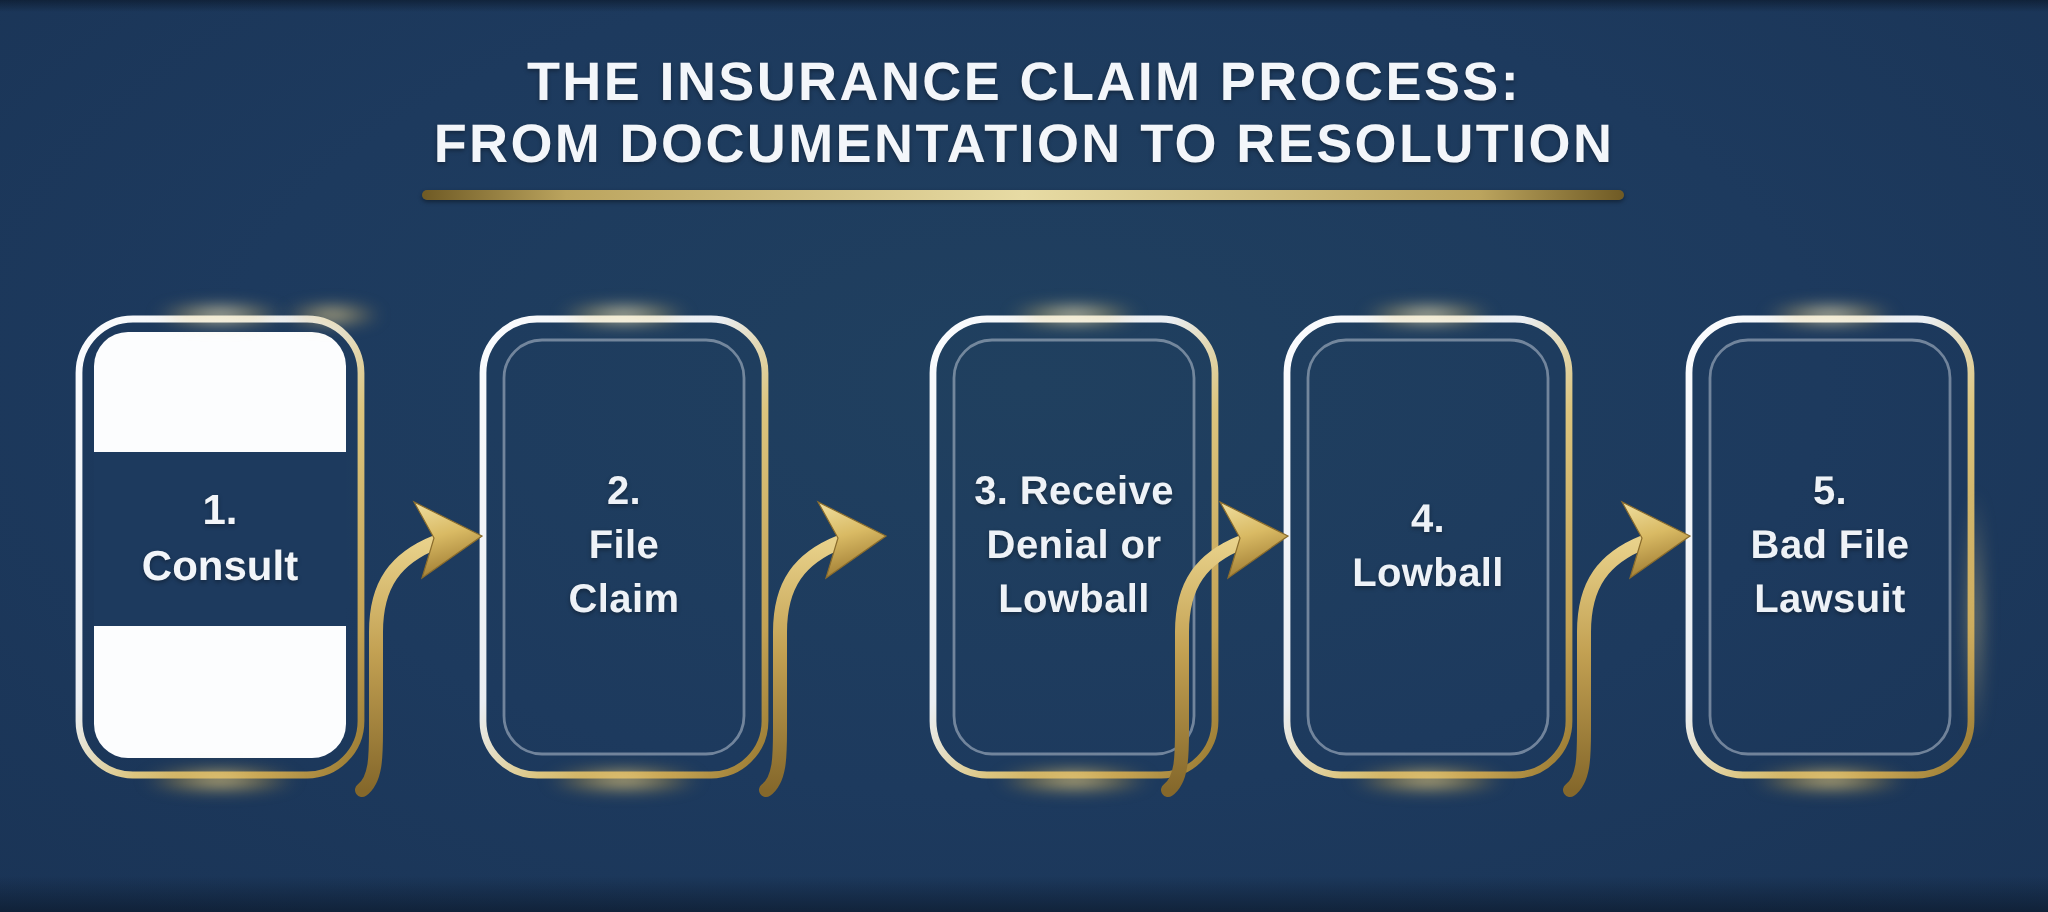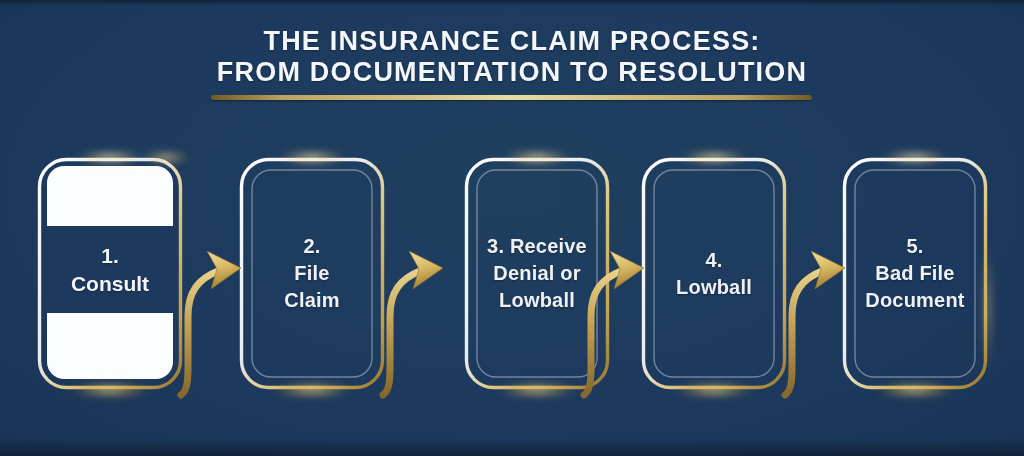--- a/index.html
+++ b/index.html
@@ -148,21 +148,21 @@
   </div>
 
   <div class="card" style="left:842px">
     <svg class="frame" viewBox="0 0 146 233">
       <rect x="2.5" y="2.5" width="141" height="228" rx="27" fill="none" stroke="url(#strokeGrad)" stroke-width="3.4"></rect>
       <rect x="13" y="13" width="120" height="207" rx="19" fill="none" stroke="rgba(230,236,244,0.42)" stroke-width="1.4"></rect>
     </svg>
     <div class="card-text">
       <span>5.</span>
       <span>Bad File</span>
-      <span>Document</span>
+      <span>Lawsuit</span>
     </div>
     <i class="glow glow-top"></i>
     <i class="glow glow-bottom"></i>
     <i class="glow glow-right"></i>
   </div>
 
   <svg class="arrow" style="left:177px" viewBox="0 0 70 158">
     <path d="M4,153 C11,148 11,136 11,123 L11,74 C11,50 21,37 41,29" stroke="url(#tailGrad)" stroke-width="7" fill="none" stroke-linecap="round"></path>
     <path d="M64,26 L30,9 L40,27 L34,47 Z" fill="url(#headGrad)" stroke="#8a6c2d" stroke-width="0.6"></path>
   </svg>

